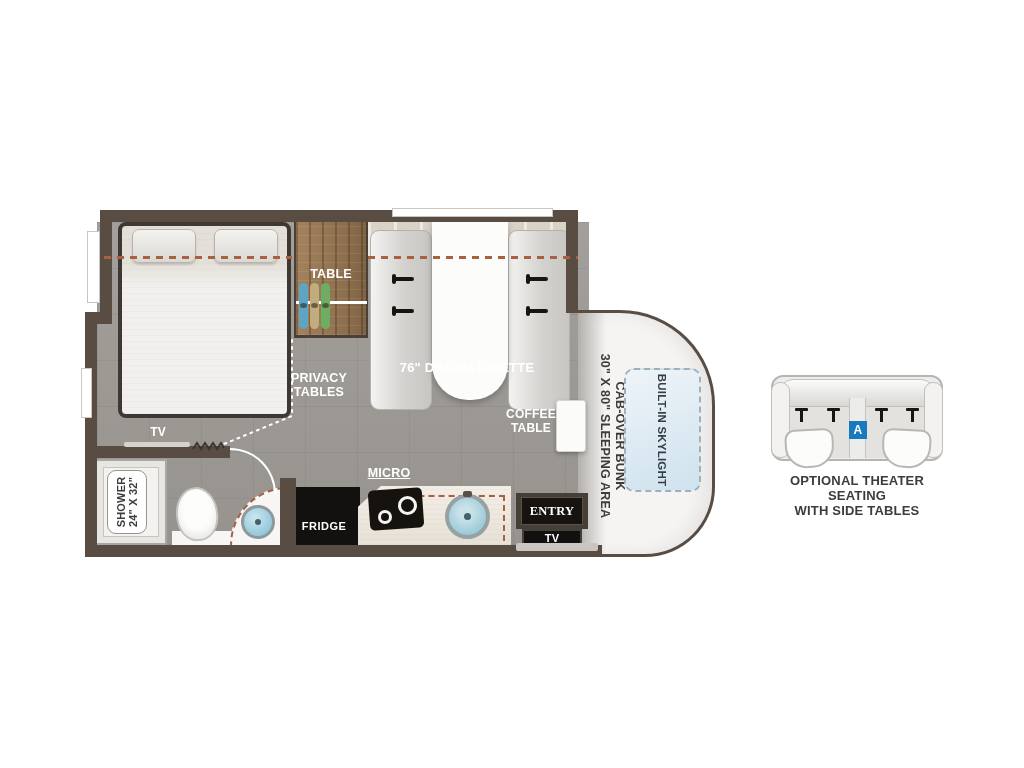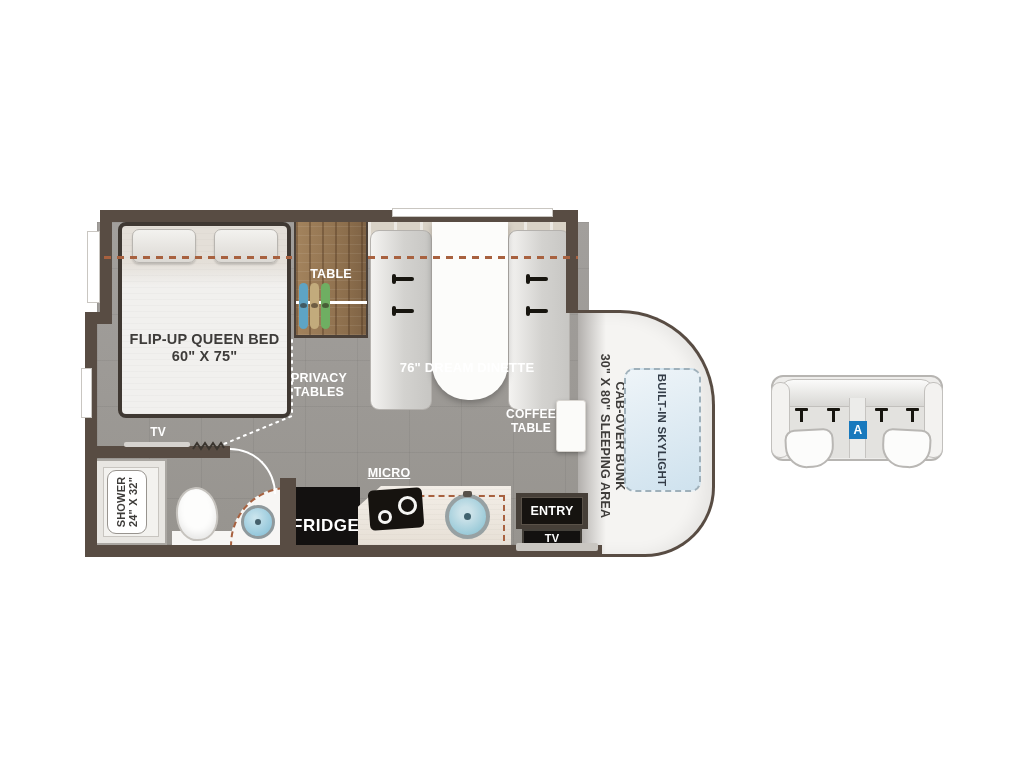--- a/index.html
+++ b/index.html
@@ -90,39 +90,39 @@
   <div class="abs" style="left:103px;top:467px;width:56px;height:70px;background:#f3f2ef;border:1px solid #c8c5c0;"></div>
   <div class="abs" style="left:107px;top:470px;width:40px;height:64px;background:#ffffff;border:1.5px solid #98948f;
               border-radius:9px;display:flex;align-items:center;justify-content:center;">
     <span class="lbl lbl-dark" style="position:static;transform:rotate(-90deg);font-size:11px;line-height:12px;white-space:pre;">SHOWER
 24" X 32"</span>
   </div>
 
   <div class="abs" style="left:296px;top:475px;width:64px;height:14px;background:linear-gradient(100deg,#2e2925,#17140ف 0),#24201c;
               clip-path:polygon(0% 100%,10% 0%,94% 0%,100% 100%);"></div>
   <div class="abs" style="left:296px;top:487px;width:64px;height:58px;background:#131110;"></div>
-  <div class="lbl" style="left:292px;top:519px;width:64px;font-size:17px;letter-spacing:.5px;">FRIDGE</div>
+  <div class="lbl" style="left:292px;top:519px;width:64px;font-size:11px;letter-spacing:.5px;">FRIDGE</div>
 
   <div class="abs" style="left:358px;top:486px;width:153px;height:59px;
               background:repeating-linear-gradient(0deg,rgba(0,0,0,.025) 0 1px,rgba(0,0,0,0) 1px 5px),
                          linear-gradient(180deg,#f3eee7,#e7e0d6);
               clip-path:polygon(0% 35%,15% 0%,100% 0%,100% 100%,0% 100%);"></div>
   <div class="abs" style="left:368px;top:495px;width:137px;height:46px;
               border-top:2px dashed #a8613f;border-right:2px dashed #a8613f;"></div>
   <div class="abs" style="left:369px;top:489px;width:54px;height:40px;background:#16130f;border-radius:5px;transform:rotate(-4deg);"></div>
   <div class="abs" style="left:398px;top:496px;width:19px;height:19px;border:3px solid #f5f5f3;border-radius:50%;"></div>
   <div class="abs" style="left:378px;top:510px;width:14px;height:14px;border:3px solid #f5f5f3;border-radius:50%;"></div>
   <div class="abs" style="left:445px;top:494px;width:45px;height:45px;border-radius:50%;border:4px solid #97a1a3;
               background:radial-gradient(circle at 45% 40%,#cbe2e9 20%,#9ccbd9 70%,#8fc0cf);"></div>
   <div class="abs" style="left:464px;top:513px;width:7px;height:7px;border-radius:50%;background:#40626e;"></div>
   <div class="abs" style="left:463px;top:491px;width:9px;height:6px;border-radius:2px;background:#57514a;"></div>
 
   <div class="abs" style="left:516px;top:493px;width:72px;height:36px;background:#463f38;"></div>
   <div class="abs" style="left:521px;top:497px;width:62px;height:28px;background:#161310;border:1px solid #5a5249;"></div>
-  <div class="lbl" style="left:521px;top:504px;width:62px;font-size:12.5px;">ENTRY</div>
+  <div class="lbl" style="left:521px;top:504px;width:62px;font-size:12.5px;font-family:Liberation Serif, serif;">ENTRY</div>
   <div class="abs" style="left:522px;top:529px;width:60px;height:17px;background:#131110;border:2px solid #44403a;"></div>
   <div class="lbl" style="left:522px;top:531px;width:60px;font-size:11px;">TV</div>
 
   <div class="abs" style="left:556px;top:400px;width:30px;height:52px;background:#fbfbf9;border:1px solid #d8d5d0;
               border-radius:3px;box-shadow:0 2px 4px rgba(0,0,0,.25);"></div>
 
   <div class="wall" style="left:100px;top:210px;width:478px;height:12px;"></div>
   <div class="wall" style="left:566px;top:210px;width:12px;height:103px;"></div>
   <div class="wall" style="left:100px;top:210px;width:12px;height:114px;"></div>
   <div class="wall" style="left:85px;top:312px;width:27px;height:12px;"></div>
@@ -141,22 +141,20 @@
   <div class="abs" style="left:124px;top:442px;width:66px;height:5px;background:#d6d3cf;border-radius:2px;"></div>
   <div class="lbl" style="left:138px;top:425px;width:40px;font-size:12px;">TV</div>
 
   <div class="abs" style="left:230px;top:448px;width:46px;height:46px;border-top:2.5px solid #fff;
               border-right:2.5px solid #fff;border-radius:0 100% 0 0;"></div>
 
   <div class="lbl" style="left:294px;top:267px;width:74px;">TABLE</div>
   <div class="lbl" style="left:279px;top:371px;width:80px;">PRIVACY
 TABLES</div>
   <div class="lbl" style="left:377px;top:361px;width:180px;font-size:13px;">76" DREAM DINETTE</div>
-  <div class="lbl lbl-dark" style="left:118px;top:331px;width:173px;font-size:14.5px;line-height:17px;">FLIP-UP QUEEN BED
-60" X 75"</div>
   <div class="lbl" style="left:361px;top:466px;width:56px;text-decoration:underline;">MICRO</div>
   <div class="lbl" style="left:493px;top:407px;width:76px;font-size:12px;">COFFEE
 TABLE</div>
 
   <div class="lbl lbl-dark" style="left:502px;top:421px;width:220px;font-size:12.5px;line-height:15px;transform:rotate(90deg);">CAB-OVER BUNK
 30" X 80" SLEEPING AREA</div>
   <div class="abs" style="left:624px;top:368px;width:77px;height:124px;border:2px dashed #9fb0ba;border-radius:10px;
               background:linear-gradient(160deg,#eef4f8,#cfe2ee);display:flex;align-items:center;justify-content:center;">
     <span class="lbl lbl-dark" style="position:static;transform:rotate(90deg);white-space:nowrap;font-size:11.5px;color:#333c47;">BUILT-IN SKYLIGHT</span>
   </div>
@@ -178,14 +176,16 @@
               border-left:1px solid #c6c4c1;border-right:1px solid #c6c4c1;"></div>
   <div class="tbelt" style="left:800px;top:409px;"></div>
   <div class="tbelt" style="left:832px;top:409px;"></div>
   <div class="tbelt" style="left:880px;top:409px;"></div>
   <div class="tbelt" style="left:911px;top:409px;"></div>
   <div class="abs" style="left:849px;top:421px;width:18px;height:18px;background:#1879bd;display:flex;align-items:center;justify-content:center;">
     <span class="lbl" style="position:static;font-size:12px;">A</span>
   </div>
   <div class="footrest" style="left:785px;top:429px;transform:rotate(-3deg);"></div>
   <div class="footrest" style="left:882px;top:429px;transform:rotate(3deg);"></div>
+  <div class="lbl lbl-dark" style="left:762px;top:473px;width:190px;font-size:13px;line-height:15px;color:#3d3c3a;">OPTIONAL THEATER SEATING
+WITH SIDE TABLES</div>
 
 </div>
 
 </body></html>

